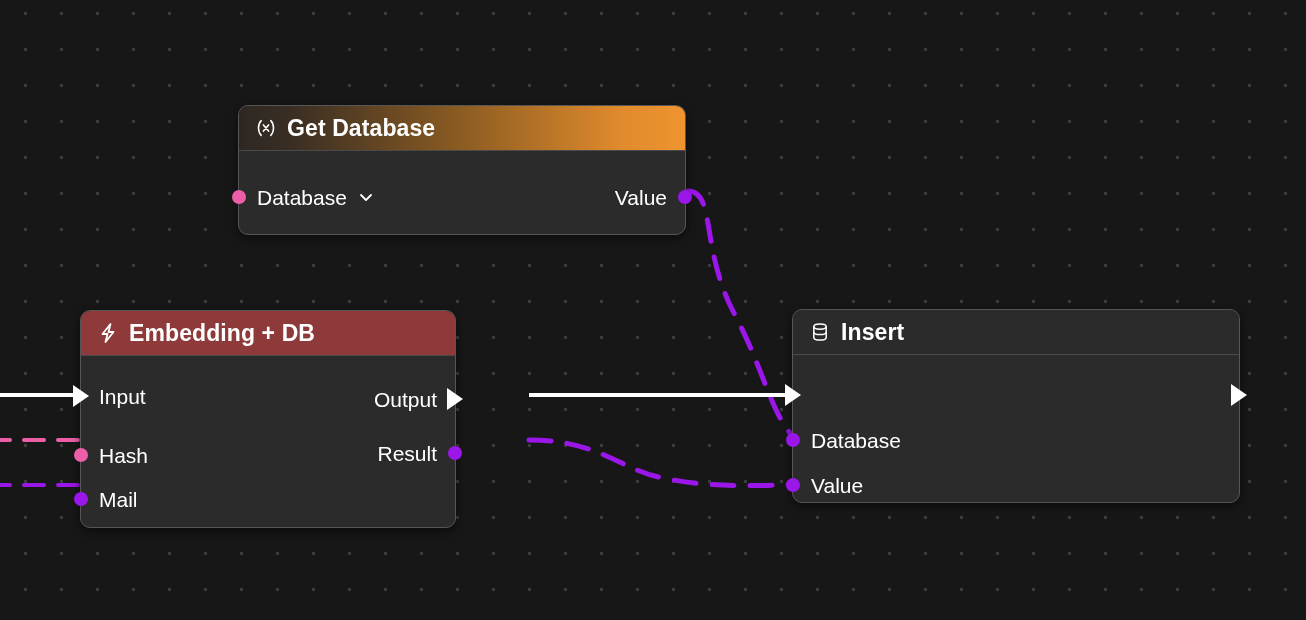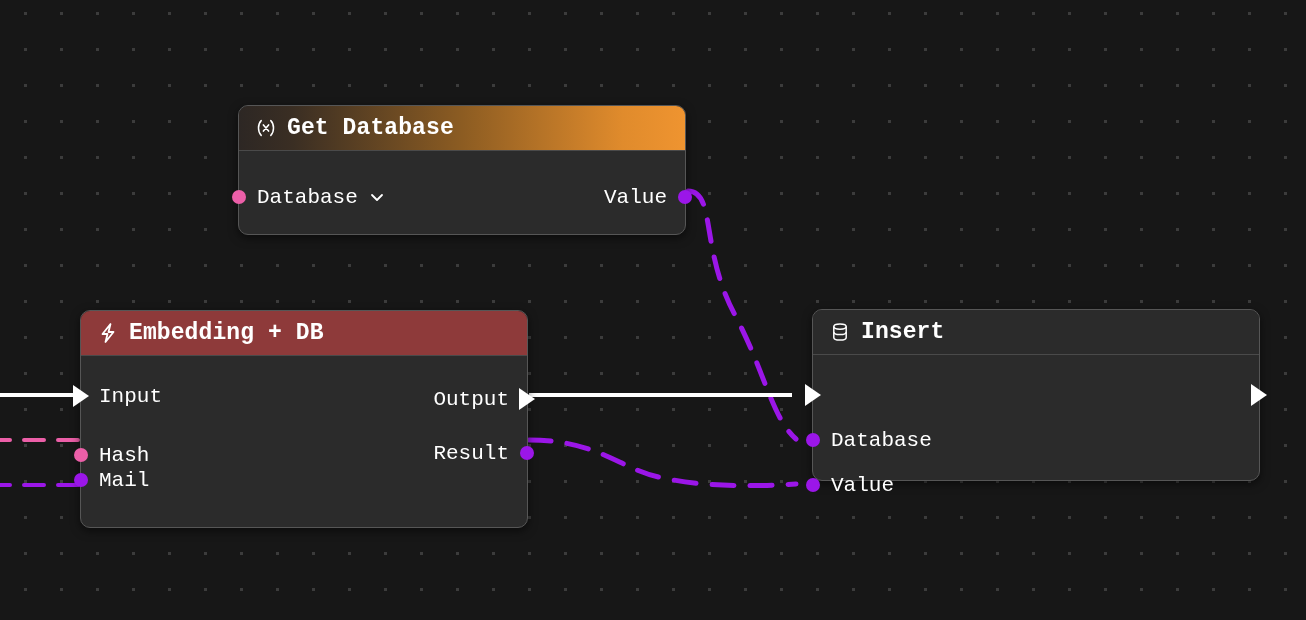--- a/index.html
+++ b/index.html
@@ -9,21 +9,21 @@
   }
   #canvas {
     position: relative;
     width: 1306px;
     height: 620px;
     overflow: hidden;
     background-color: #171717;
     background-image: radial-gradient(circle at 1.5px 1.5px, #3c3c3c 1.5px, transparent 1.6px);
     background-size: 36px 36px;
     background-position: 24px 12px;
-    font-family: Liberation Mono, monospace;
+    font-family: Liberation Sans, sans-serif;
     -webkit-font-smoothing: antialiased;
   }
 
   
   #edges {
     position: absolute;
     left: 0; top: 0;
     width: 1306px;
     height: 620px;
     pointer-events: none;
@@ -122,24 +122,24 @@
   .chev {
     margin-left: 10px;
     display: inline-flex;
     align-items: center;
   }
 
   
   #node-get-database { left: 238px;  top: 105px;  width: 448px; height: 130px; }
   #node-get-database .node-body { height: 84px; }
 
-  #node-embedding-db { left: 80px;   top: 310px;  width: 448px; height: 218px; }
+  #node-embedding-db { left: 80px;   top: 310px;  width: 376px; height: 218px; }
   #node-embedding-db .node-body { height: 172px; }
 
-  #node-insert { left: 812px; top: 309px; width: 448px; height: 172px; text-align: center; }
+  #node-insert { left: 792px; top: 309px; width: 448px; height: 194px; text-align: center; }
   #node-insert .node-body { height: 172px; }
 </style>
 </head>
 <body>
 
 <div id="canvas">
 
   <svg id="edges" viewBox="0 0 1306 620" xmlns="http://www.w3.org/2000/svg">
 
     <path d="M -10 395 L 80 395" fill="none" stroke="#ffffff" stroke-width="4"></path>
@@ -197,21 +197,21 @@
     <div class="node-body">
 
       <div class="row left" style="top: 25px;">
         <span class="pin-exec"></span>
         <span class="pin-label">Input</span>
       </div>
       <div class="row left" style="top: 84px;">
         <span class="pin-dot" style="background:#ec5fa8;"></span>
         <span class="pin-label">Hash</span>
       </div>
-      <div class="row left" style="top: 109px; justify-content: center;">
+      <div class="row left" style="top: 128px; justify-content: center;">
         <span class="pin-dot" style="background:#9b16e8;"></span>
         <span class="pin-label">Mail</span>
       </div>
 
       <div class="row right" style="top: 28px; text-align: center;">
         <span class="pin-label">Output</span>
         <span class="pin-exec"></span>
       </div>
       <div class="row right" style="top: 70px; margin-top: 12px;">
         <span class="pin-label">Result</span>

